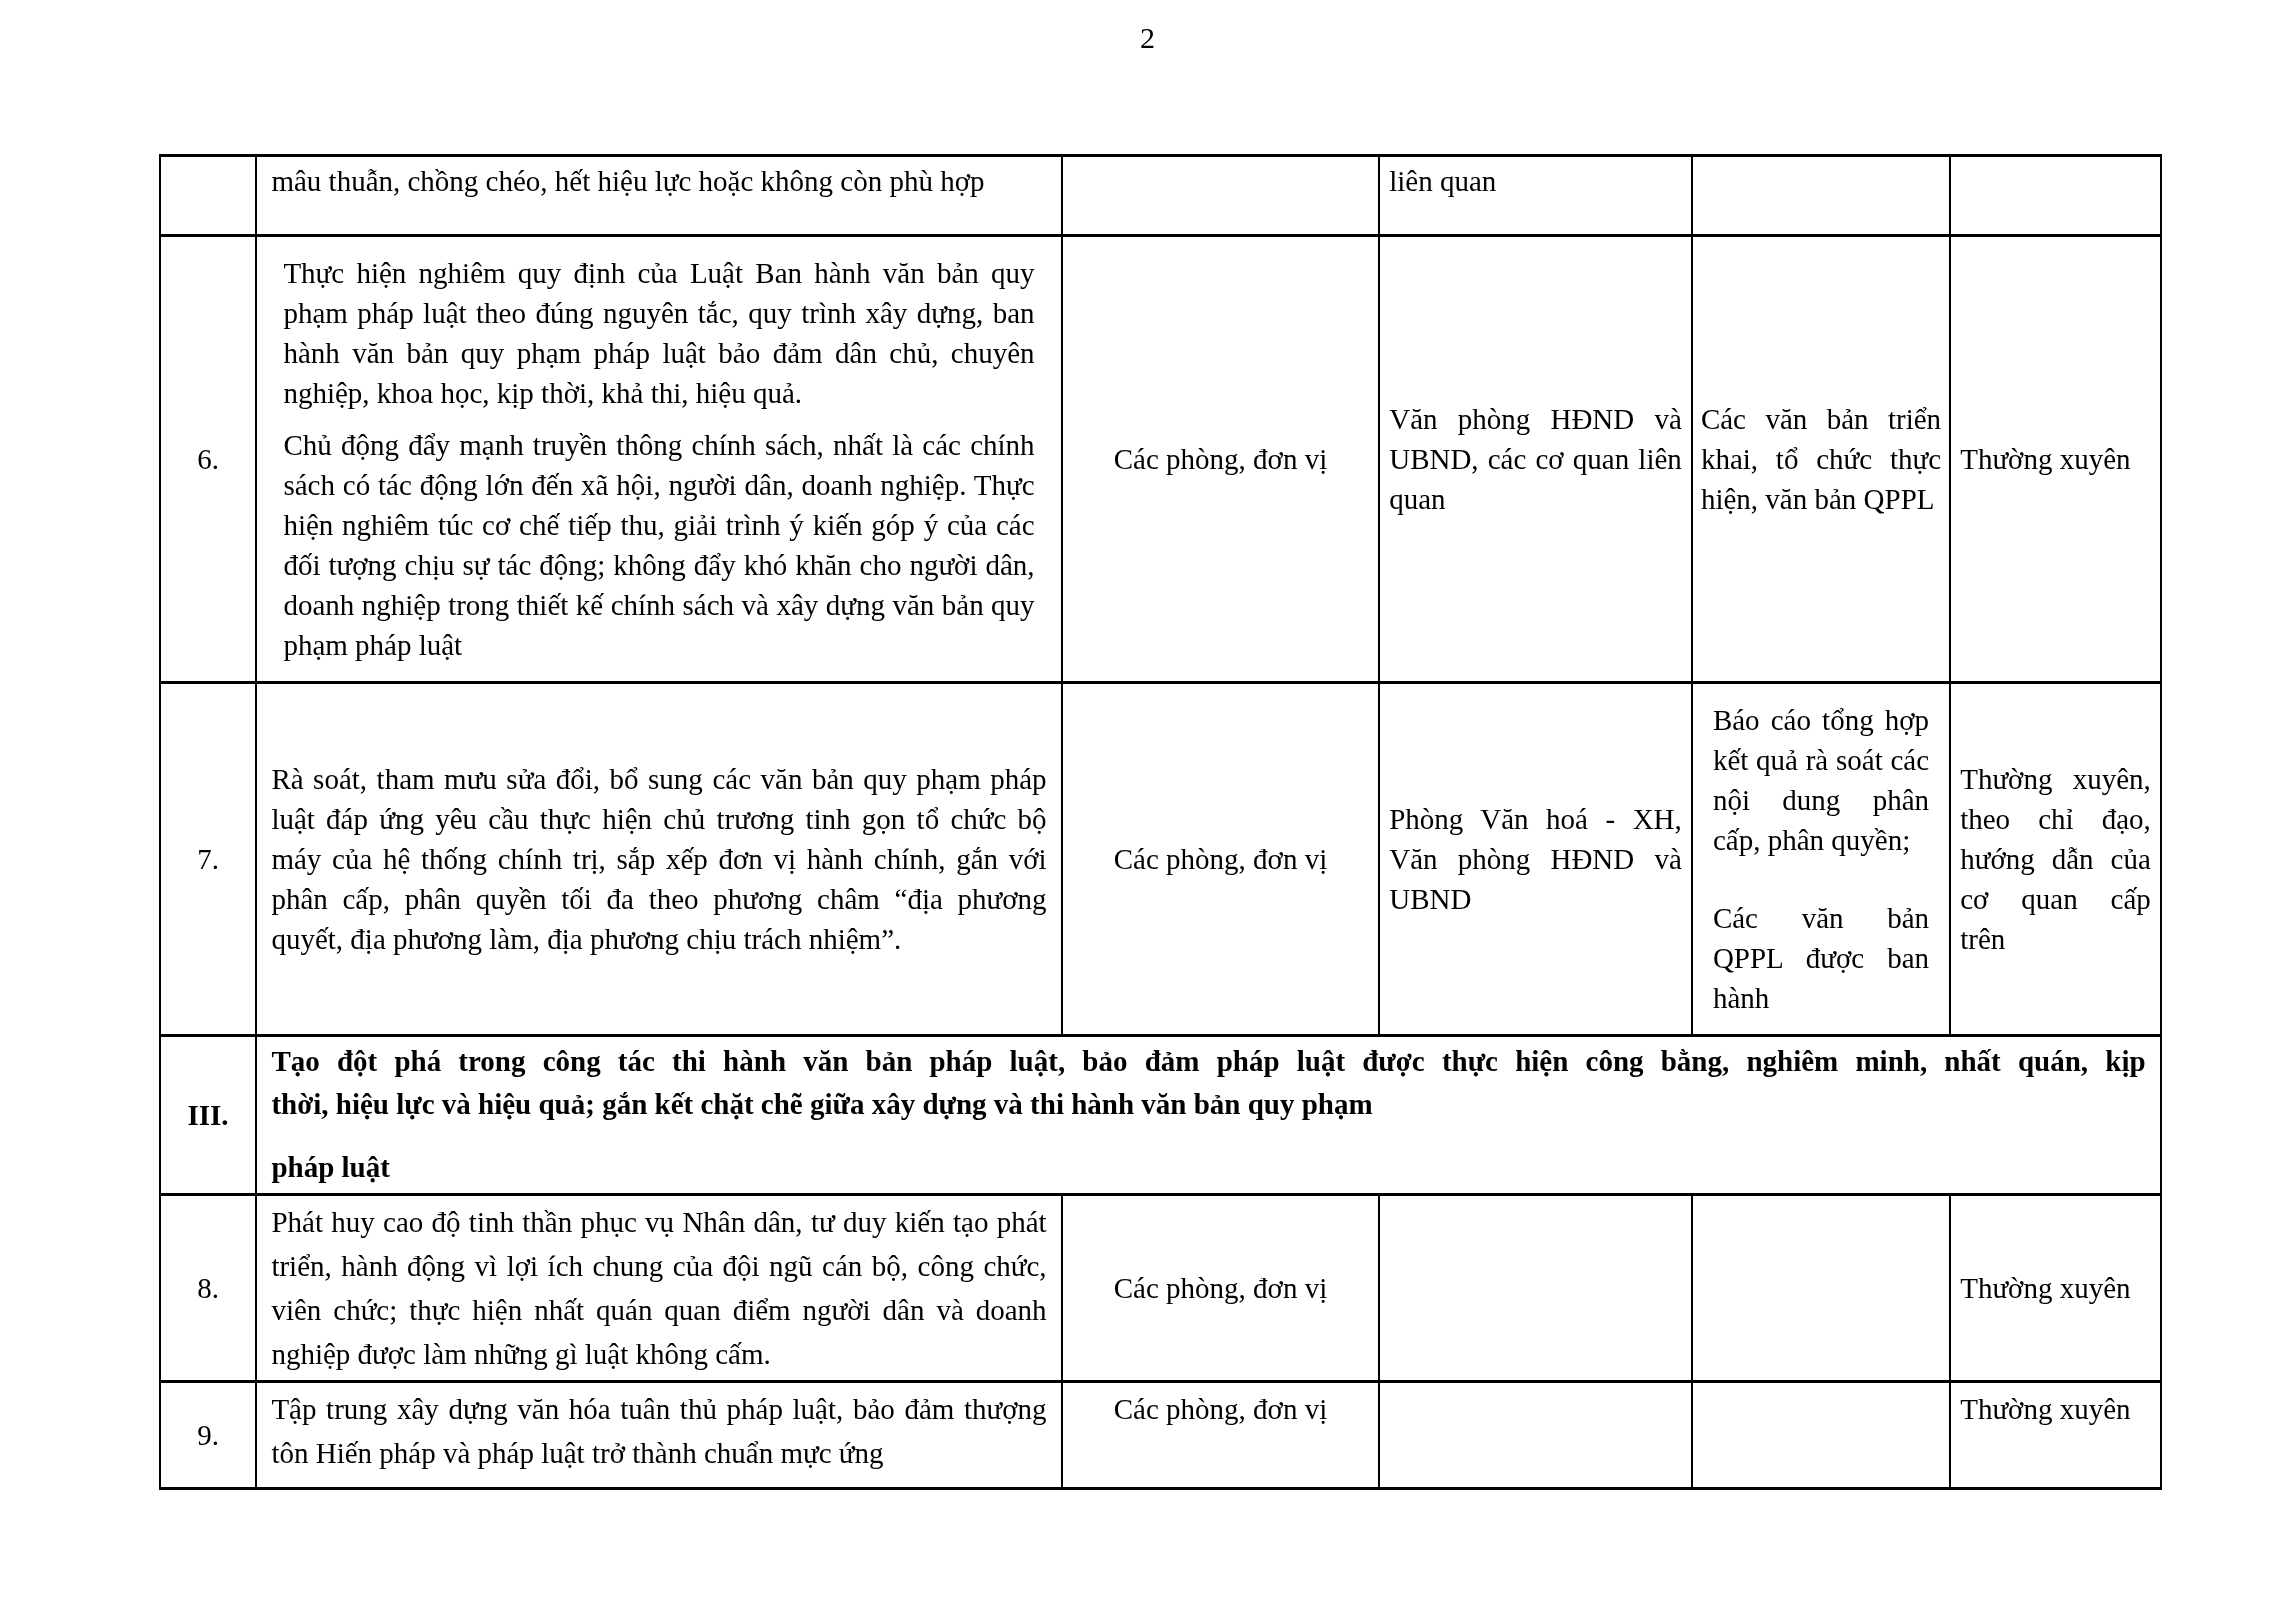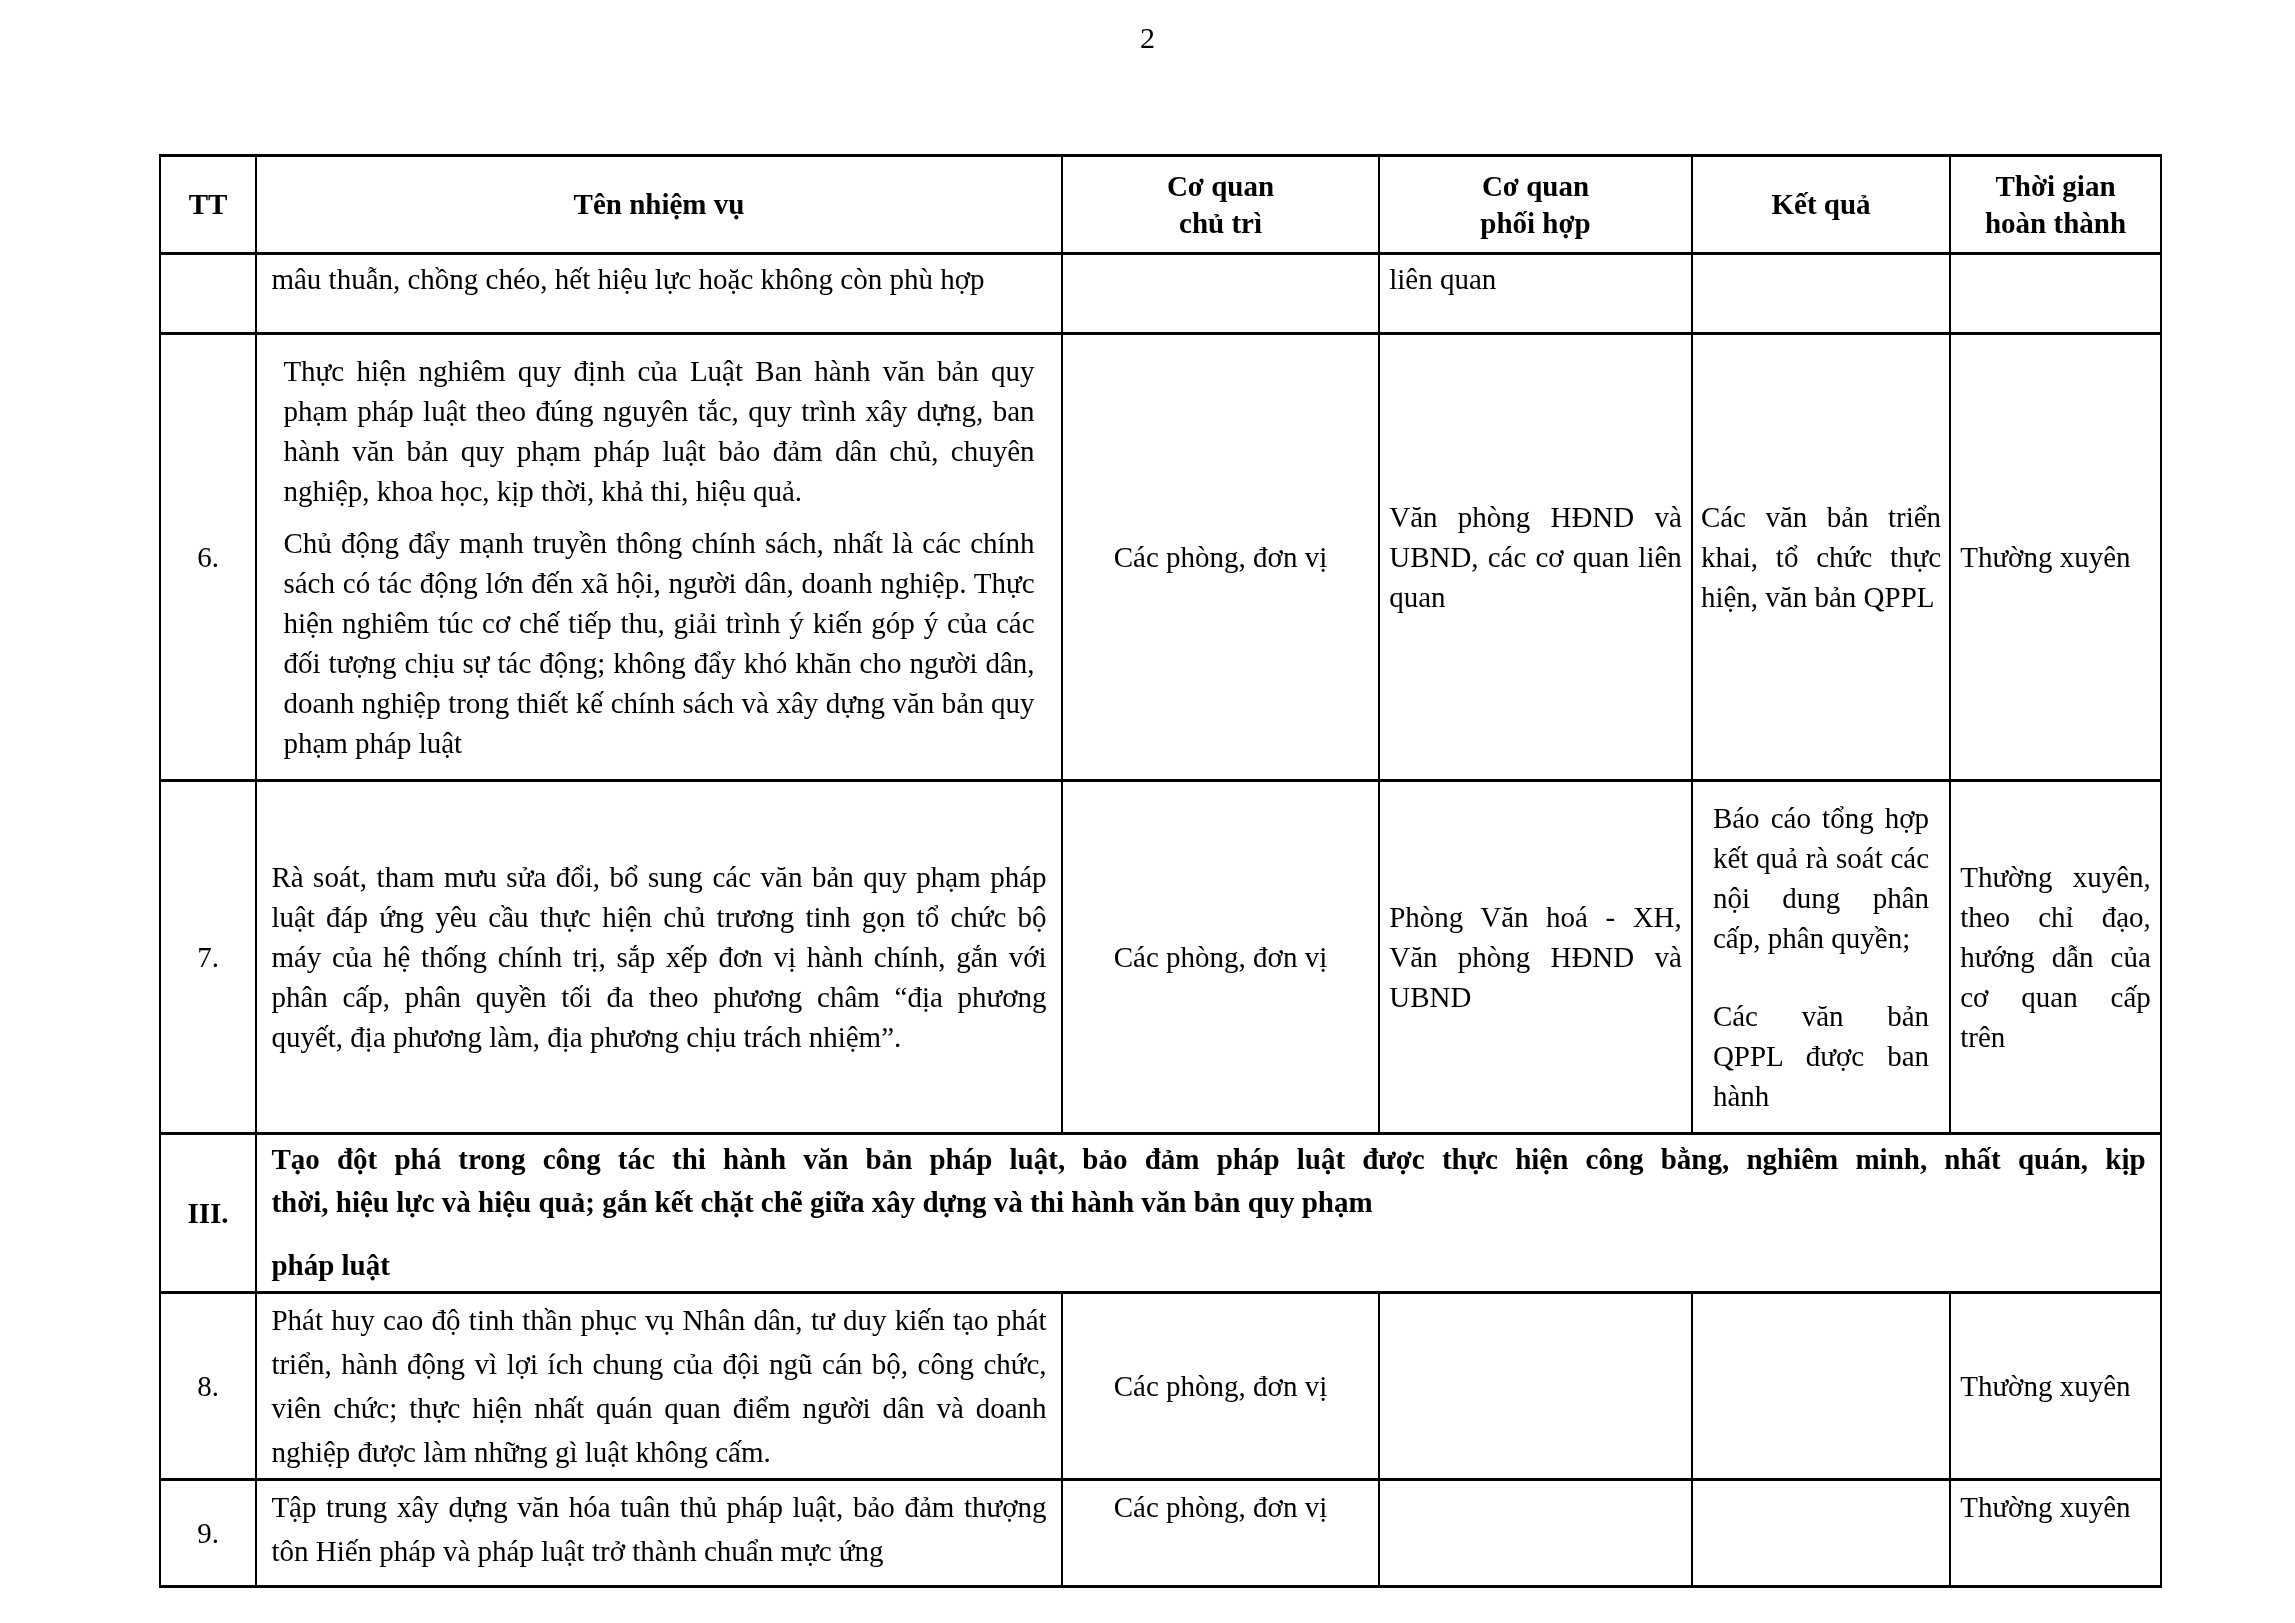--- a/index.html
+++ b/index.html
@@ -119,37 +119,20 @@
     <colgroup>
       <col class="c-tt">
         <col class="c-task">
         <col class="c-lead">
         <col class="c-coord">
         <col class="c-result">
         <col class="c-time">
     </colgroup>
 
     <tbody>
-        <tr class="row-header">
-      <th>TT</th>
-      <th>Tên nhiệm vụ</th>
-      <th>
-        <div>Cơ quan</div>
-        <div>chủ trì</div>
-      </th>
-      <th>
-        <div>Cơ quan</div>
-        <div>phối hợp</div>
-      </th>
-      <th>Kết quả</th>
-      <th>
-        <div>Thời gian</div>
-        <div>hoàn thành</div>
-      </th>
-    </tr>
 
     <tr class="row-cont">
       <td class="cell-tt"></td>
       <td class="cell-task">mâu thuẫn, chồng chéo, hết hiệu lực hoặc không còn phù hợp</td>
       <td class="cell-lead"></td>
       <td class="cell-coord">liên quan</td>
       <td class="cell-result"></td>
       <td class="cell-time"></td>
     </tr>
 

